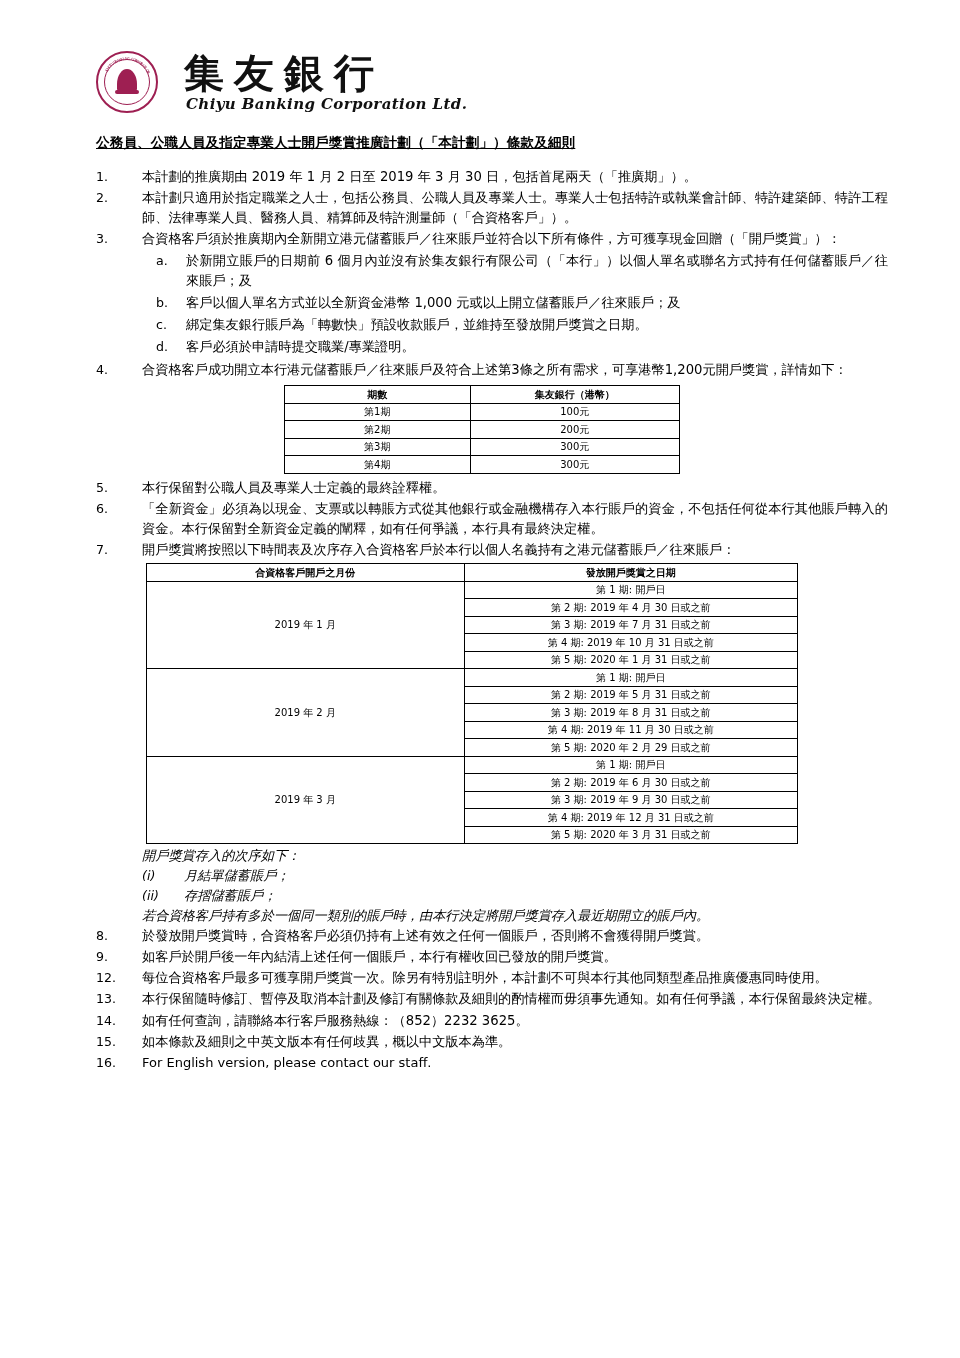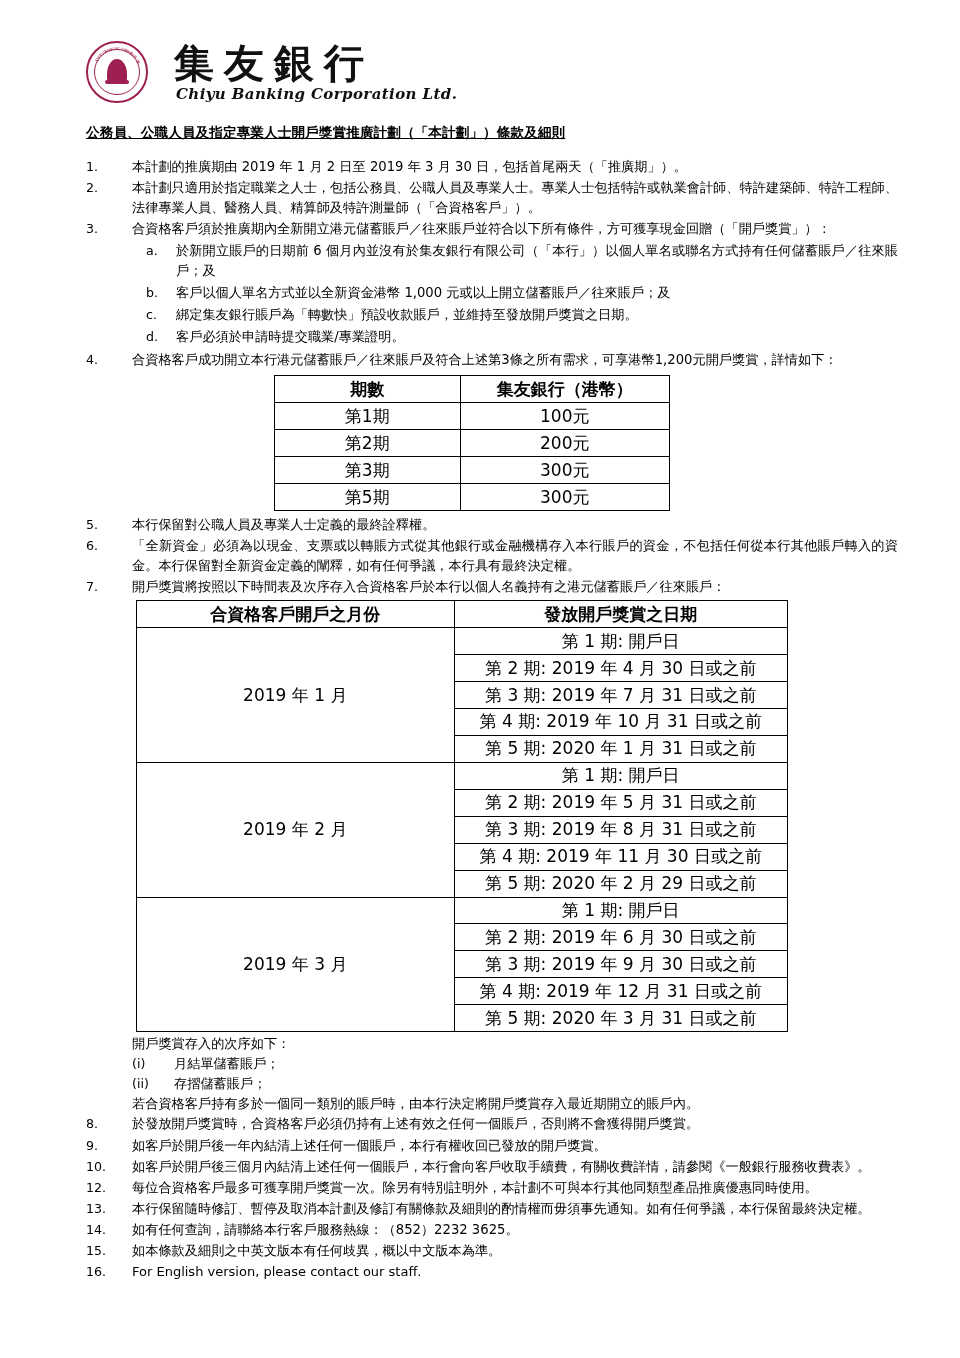--- a/index.html
+++ b/index.html
@@ -15,21 +15,21 @@
     font-family: "DejaVu Sans", "Liberation Sans", sans-serif;
     color: #000000;
     position: relative;
     overflow: hidden;
   }
 
   .page {
     position: relative;
     width: 960px;
     height: 1358px;
-    padding: 0;
+    padding: 10px;
   }
 
   
   .header {
     padding: 36px 0 0 86px;
     display: flex;
     align-items: center;
     height: 108px;
   }
   .seal {
@@ -180,21 +180,21 @@
   }
   ul.roman .rnum {
     flex: 0 0 42px;
     font-size: 12.6px;
   }
   ul.roman .rtxt { flex: 1 1 auto; }
 
   
   table {
     border-collapse: collapse;
-    font-size: 17px;
+    font-size: 10px;
   }
   table td, table th {
     border: 1px solid #000000;
     text-align: center;
     font-weight: normal;
     padding: 1.5px 4px;
     line-height: 1.35;
   }
 
   
@@ -338,21 +338,21 @@
         </tr>
         <tr>
           <td>第2期</td>
           <td>200元</td>
         </tr>
         <tr>
           <td>第3期</td>
           <td>300元</td>
         </tr>
         <tr>
-          <td>第5期</td>
+          <td>第4期</td>
           <td>300元</td>
         </tr>
       </tbody>
     </table>
 
     <ol class="terms">
 
       <li>
         <span class="num">5.</span>
         <span class="txt">本行保留對公職人員及專業人士定義的最終詮釋權。</span>
@@ -424,21 +424,21 @@
         </tr>
         <tr>
           <td>第 4 期: 2019 年 12 月 31 日或之前</td>
         </tr>
         <tr>
           <td>第 5 期: 2020 年 3 月 31 日或之前</td>
         </tr>
       </tbody>
     </table>
 
-    <div class="after-table" style="padding-left:46px;">
+    <div class="after-table" style="padding-left:46px;font-style:italic;">
       <div>開戶獎賞存入的次序如下：</div>
       <ul class="roman">
         <li>
           <span class="rnum">(i)</span>
           <span class="rtxt">月結單儲蓄賬戶；</span>
         </li>
         <li>
           <span class="rnum">(ii)</span>
           <span class="rtxt">存摺儲蓄賬戶；</span>
         </li>
@@ -449,24 +449,20 @@
     <ol class="terms">
       <li>
         <span class="num">8.</span>
         <span class="txt">於發放開戶獎賞時，合資格客戶必須仍持有上述有效之任何一個賬戶，否則將不會獲得開戶獎賞。</span>
       </li>
       <li>
         <span class="num">9.</span>
         <span class="txt">如客戶於開戶後一年內結清上述任何一個賬戶，本行有權收回已發放的開戶獎賞。</span>
       </li>
       <li>
-        <span class="num">10.</span>
-        <span class="txt">如客戶於開戶後三個月內結清上述任何一個賬戶，本行會向客戶收取手續費，有關收費詳情，請參閱《一般銀行服務收費表》。</span>
-      </li>
-      <li>
         <span class="num">12.</span>
         <span class="txt">每位合資格客戶最多可獲享開戶獎賞一次。除另有特別註明外，本計劃不可與本行其他同類型產品推廣優惠同時使用。</span>
       </li>
       <li>
         <span class="num">13.</span>
         <span class="txt">本行保留隨時修訂、暫停及取消本計劃及修訂有關條款及細則的酌情權而毋須事先通知。如有任何爭議，本行保留最終決定權。</span>
       </li>
       <li>
         <span class="num">14.</span>
         <span class="txt">如有任何查詢，請聯絡本行客戶服務熱線：（852）2232 3625。</span>

